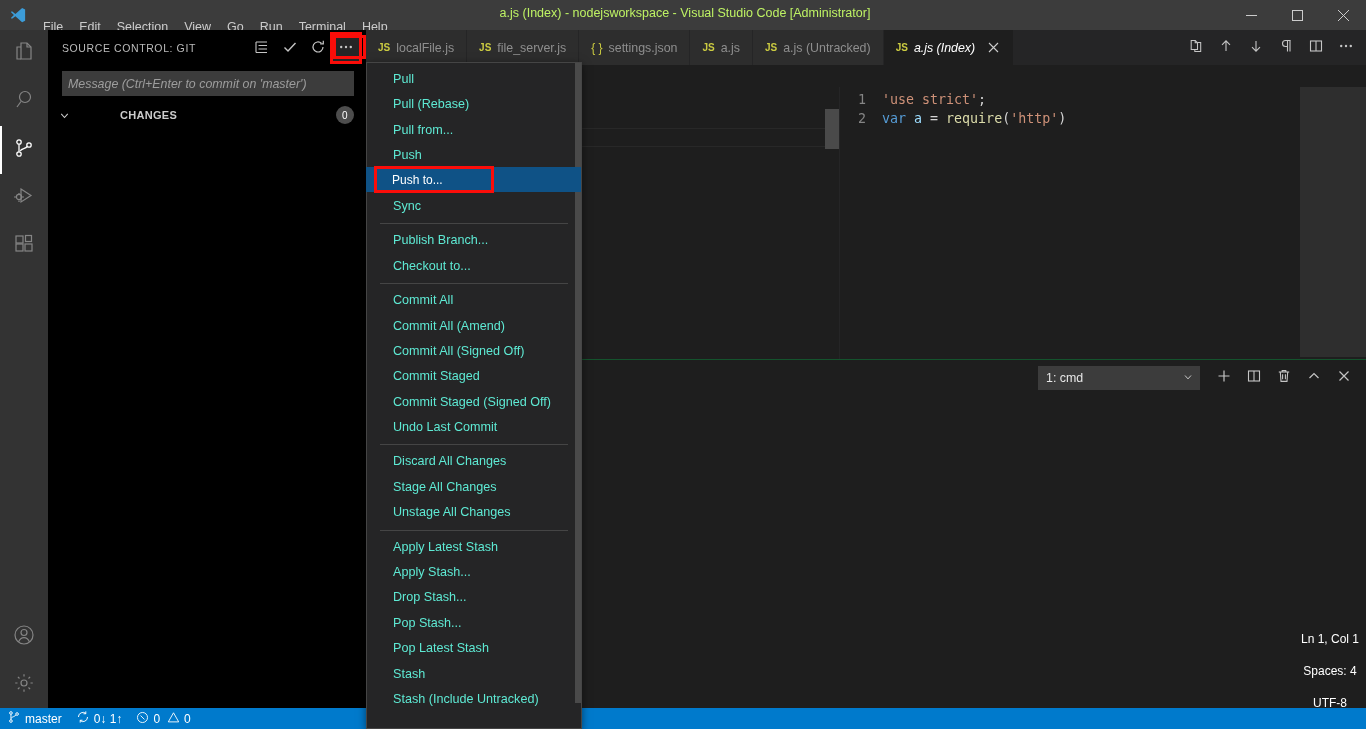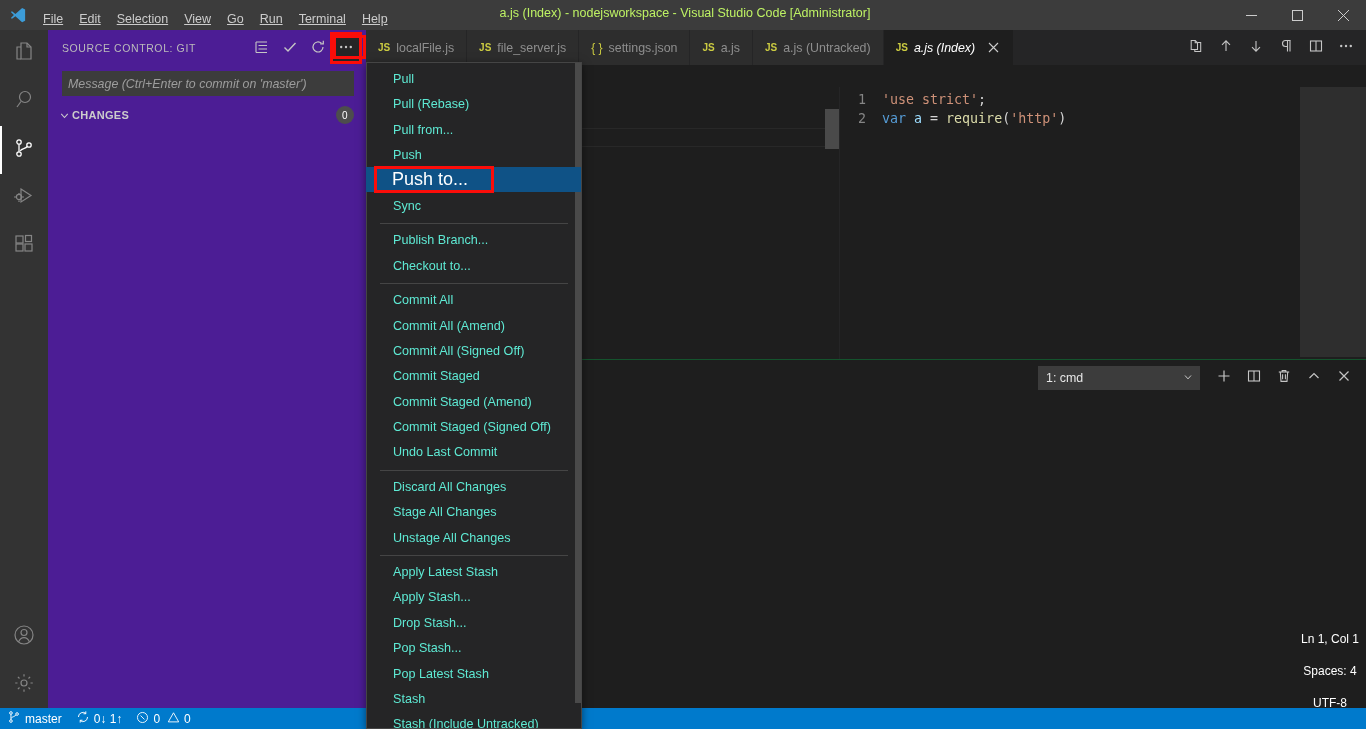--- a/index.html
+++ b/index.html
@@ -15,21 +15,21 @@
 
   
   .titlebar {
     position: absolute; left: 0; top: 0; width: 1366px; height: 30px;
     background: #3c3c3c; display: flex; align-items: center;
     font-size: 12.5px; color: #cccccc;
   }
   .vscode-logo { width: 35px; height: 30px; display: flex; align-items: center; justify-content: center; }
   .menubar { display: flex; align-items: center; height: 30px; }
   .menu-item {
-    padding: 4px 8px; height: 30px; line-height: 30px; font-size: 12.5px;
+    padding: 12px 8px; height: 30px; line-height: 30px; font-size: 12.5px;
     color: #cccccc; cursor: default;
   }
   .menu-item u { text-decoration: underline; }
   .title-center {
     position: absolute; left: 4px; right: 0; top: 0; height: 26px;
     display: flex; align-items: center; justify-content: center;
     font-size: 12.5px; color: #bef264; pointer-events: none;
   }
   .window-controls { position: absolute; right: 0; top: 0; display: flex; height: 30px; }
   .wc { width: 46px; height: 30px; display: flex; align-items: center; justify-content: center; }
@@ -45,21 +45,21 @@
   }
   .act-icon.active { color: #ffffff; }
   .act-icon.active::before {
     content: ''; position: absolute; left: 0; top: 0; width: 2px; height: 48px; background: #ffffff;
   }
   .act-spacer { flex: 1; }
 
   
   .sidebar {
     position: absolute; left: 48px; top: 30px; width: 318px; height: 679px;
-    background: #4c1d95;
+    background: #000000;
   }
   .sb-header {
     height: 35px; display: flex; align-items: center;
     padding: 0 6px 0 14px; font-size: 10.5px; letter-spacing: .6px;
     color: #bbbbbb; text-transform: uppercase;
   }
   .sb-title { flex: 1; }
   .sb-actions { display: flex; align-items: center; gap: 0px; }
   .sb-act { width: 28px; height: 28px; display: flex; align-items: center; justify-content: center; color: #c5c5c5; }
   .sb-act.highlighted {
@@ -70,21 +70,21 @@
     margin: 6px 12px 0 14px; height: 25px; background: #3c3c3c;
     display: flex; align-items: center; padding: 0 6px;
     font-size: 12.4px; color: #9d9d9d; font-style: italic;
   }
   .changes-row {
     margin-top: 8px; height: 22px; display: flex; align-items: center;
     padding: 0 12px 0 8px; font-size: 11px; font-weight: bold; color: #cccccc;
     letter-spacing: .3px;
   }
   .chev { width: 16px; display:flex; align-items:center; justify-content:center; color:#cccccc; }
-  .changes-label { flex: 1; }
+  .changes-label { flex: 1; margin-left: 48px; }
   .badge {
     min-width: 18px; height: 18px; border-radius: 9px; background: #4d4d4d;
     color: #ffffff; font-size: 10px; font-weight: normal;
     display: flex; align-items: center; justify-content: center; padding: 0 5px;
   }
 
   
   .editor-area { position: absolute; left: 366px; top: 30px; width: 1000px; height: 679px; background: #1e1e1e; }
   .tabbar { height: 35px; background: #252526; display: flex; align-items: stretch; position: relative; }
   .tab {
@@ -185,21 +185,21 @@
   .ctx-scroll {
     position: absolute; right: 0; top: 0; width: 6px; height: 640px; background: #4a4a4a;
   }
   .ctx-highlight-bg {
     position: absolute; left: 366px; top: 167px; width: 215px; height: 25px;
     background: #0f5286; z-index: 51;
   }
   .ctx-highlight-item {
     position: absolute; left: 366px; top: 167px; width: 215px; height: 25px;
     display: flex; align-items: center; padding: 0 26px;
-    font-size: 18px; color: #ffffff; z-index: 53;
+    font-size: 12px; color: #ffffff; z-index: 53;
   }
   .redbox {
     position: absolute; border: 3px solid #fb0d09; z-index: 60; pointer-events: none;
   }
 </style>
 </head>
 <body>
 
 <div id="app">
 
@@ -534,21 +534,20 @@
     <div class="ctx-item" style="visibility:hidden">Push to...</div>
     <div class="ctx-item">Sync</div>
     <div class="ctx-sep"></div>
     <div class="ctx-item">Publish Branch...</div>
     <div class="ctx-item">Checkout to...</div>
     <div class="ctx-sep"></div>
     <div class="ctx-item">Commit All</div>
     <div class="ctx-item">Commit All (Amend)</div>
     <div class="ctx-item">Commit All (Signed Off)</div>
     <div class="ctx-item">Commit Staged</div>
-    <div class="ctx-item">Commit Staged (Amend)</div>
     <div class="ctx-item">Commit Staged (Signed Off)</div>
     <div class="ctx-item">Undo Last Commit</div>
     <div class="ctx-sep"></div>
     <div class="ctx-item">Discard All Changes</div>
     <div class="ctx-item">Stage All Changes</div>
     <div class="ctx-item">Unstage All Changes</div>
     <div class="ctx-sep"></div>
     <div class="ctx-item">Apply Latest Stash</div>
     <div class="ctx-item">Apply Stash...</div>
     <div class="ctx-item">Drop Stash...</div>

